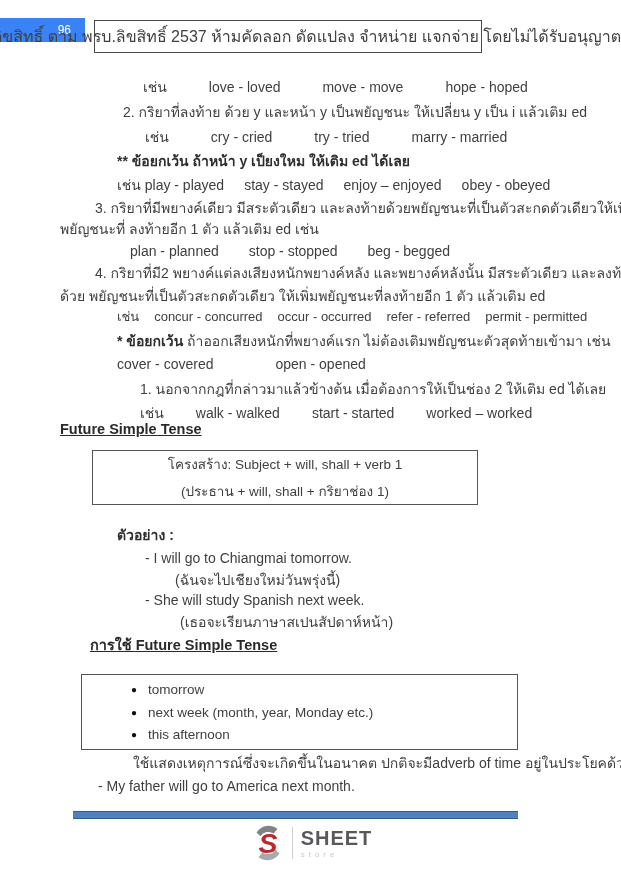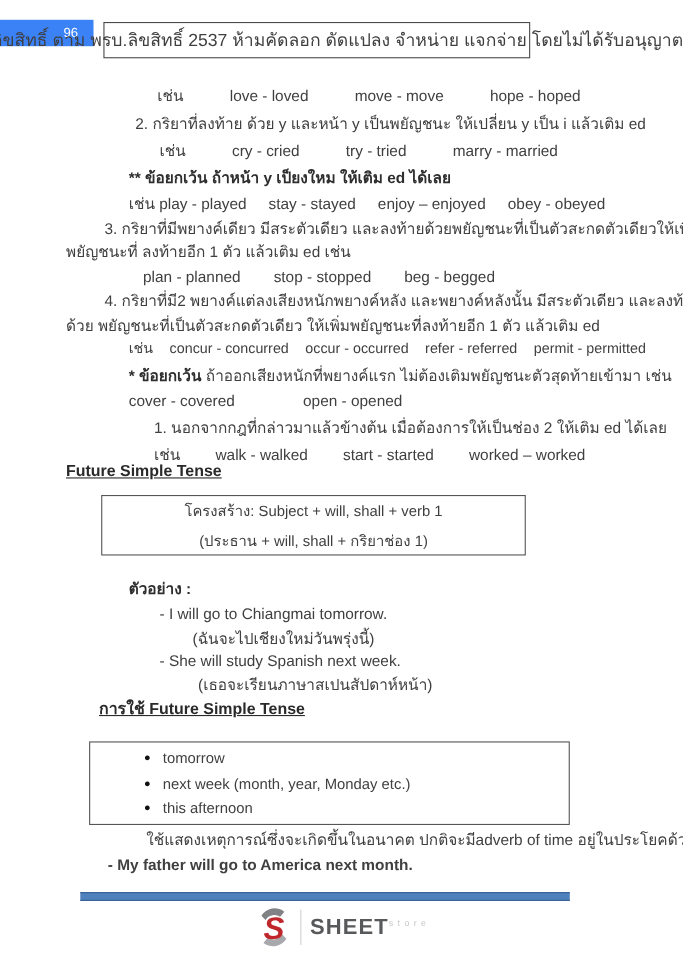--- a/index.html
+++ b/index.html
@@ -31,21 +31,21 @@
     border:1.5px solid #555;box-sizing:border-box;display:flex;flex-direction:column;
     justify-content:space-evenly;padding-left:49px;font-size:13.5px;}
   .bullet-row{display:flex;align-items:center;gap:11px;}
   .bullet-dot{font-size:10px;color:#111;}
   
   .footer-rule{position:absolute;left:73px;top:811px;width:445px;height:6px;
     background:#4f81bd;border-top:1px solid #365f91;border-bottom:1px solid #365f91;}
   .logo-wrap{position:absolute;left:0;top:823px;width:100%;display:flex;
     align-items:center;justify-content:center;}
   .logo-divider{width:1px;height:32px;background:#cfcfcf;margin:0 8px 0 5px;}
-  .logo-textcol{display:flex;align-items:flex-start;}
+  .logo-textcol{display:flex;flex-direction:column;align-items:flex-start;}
   .logo-sheet{font-size:20px;font-weight:bold;color:#58595b;letter-spacing:1px;line-height:20px;}
   .logo-store{font-size:8px;color:#c7c8ca;letter-spacing:4px;line-height:9px;margin-top:2px;}
 </style>
 </head>
 <body>
 
 <div class="page">
 
   <div class="pageno-box">
     <span>96</span>
@@ -141,21 +141,21 @@
       <span class="bullet-dot">●</span>
       <span>next week (month, year, Monday etc.)</span>
     </div>
     <div class="bullet-row">
       <span class="bullet-dot">●</span>
       <span>this afternoon</span>
     </div>
   </div>
 
   <div class="abs" style="top:754px;left:133px;">ใช้แสดงเหตุการณ์ซึ่งจะเกิดขึ้นในอนาคต ปกติจะมีadverb of time อยู่ในประโยคด้วย</div>
-  <div class="abs" style="top:777px;left:98px;font-weight:bold;">- My father will go to America next month.</div>
+  <div class="abs" style="top:777px;left:98px;">- My father will go to America next month.</div>
 
   <div class="footer-rule"></div>
 
   <div class="logo-wrap">
     <svg width="38" height="40" viewBox="0 0 40 42">
       <path d="M 8 10 A 15 15 0 0 1 30 6 L 26 11 A 10 10 0 0 0 12 14 Z" fill="#808285"></path>
       <path d="M 32 32 A 15 15 0 0 1 10 36 L 14 31 A 10 10 0 0 0 28 28 Z" fill="#a7a9ac"></path>
       <text x="20" y="32" text-anchor="middle" font-family="Liberation Sans, sans-serif" font-size="30" font-weight="bold" font-style="italic" fill="#c0272d">S</text>
     </svg>
     <div class="logo-divider"></div>

